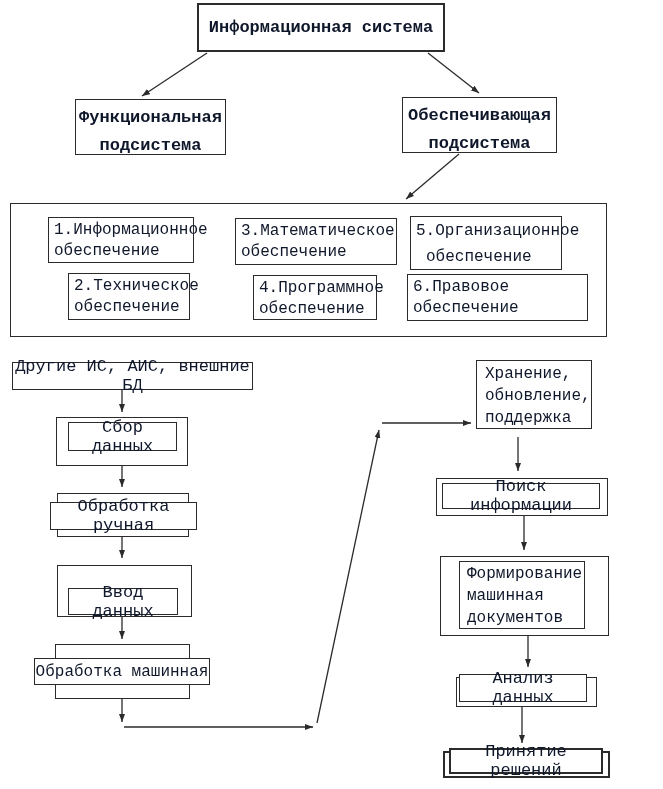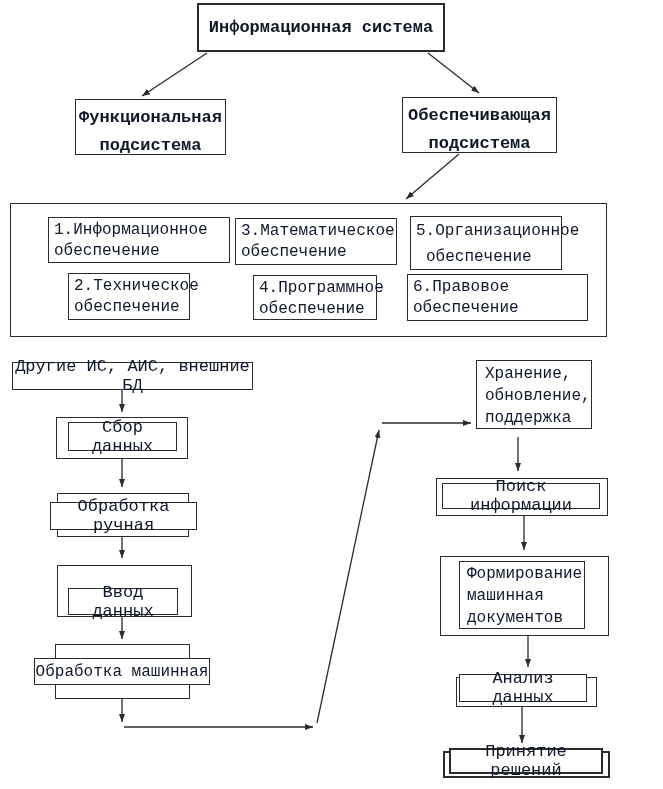--- a/index.html
+++ b/index.html
@@ -58,21 +58,21 @@
     <div>подсистема</div>
   </div>
 
   <div class="bx lines2 b" style="left:402px;top:97px;width:155px;height:56px;">
     <div>Обеспечивающая</div>
     <div>подсистема</div>
   </div>
 
   <div class="bx" style="left:10px;top:203px;width:597px;height:134px;"></div>
 
-  <div class="bx sub" style="left:48px;top:217px;width:182px;height:46px;">
+  <div class="bx sub" style="left:48px;top:217px;width:146px;height:46px;">
     <div>1.Информационное</div>
     <div>обеспечение</div>
   </div>
   <div class="bx sub" style="left:68px;top:273px;width:122px;height:47px;">
     <div>2.Техническое</div>
     <div>обеспечение</div>
   </div>
   <div class="bx sub" style="left:235px;top:218px;width:162px;height:47px;">
     <div>3.Математическое</div>
     <div>обеспечение</div>
@@ -87,21 +87,21 @@
   </div>
   <div class="bx sub" style="left:407px;top:274px;width:181px;height:47px;">
     <div>6.Правовое</div>
     <div>обеспечение</div>
   </div>
 
   <div class="bx c f17" style="left:12px;top:362px;width:241px;height:28px;">
     <span>Другие ИС, АИС, внешние БД</span>
   </div>
 
-  <div class="bx" style="left:56px;top:417px;width:132px;height:42px;padding-left:40px;">
+  <div class="bx" style="left:56px;top:417px;width:132px;height:49px;padding-left:40px;">
     <div class="inner c f17" style="left:11px;top:4px;width:109px;height:29px;">
       <span>Сбор данных</span>
     </div>
   </div>
 
   <div class="bx" style="left:57px;top:493px;width:132px;height:44px;"></div>
   <div class="bx c f17" style="left:50px;top:502px;width:147px;height:28px;">
     <span>Обработка ручная</span>
   </div>
 

